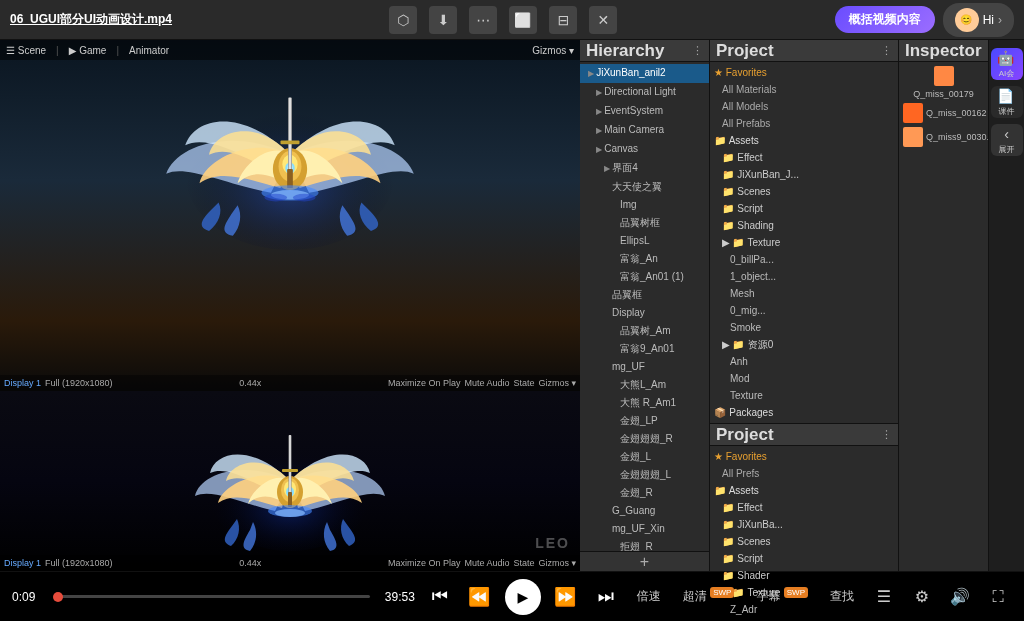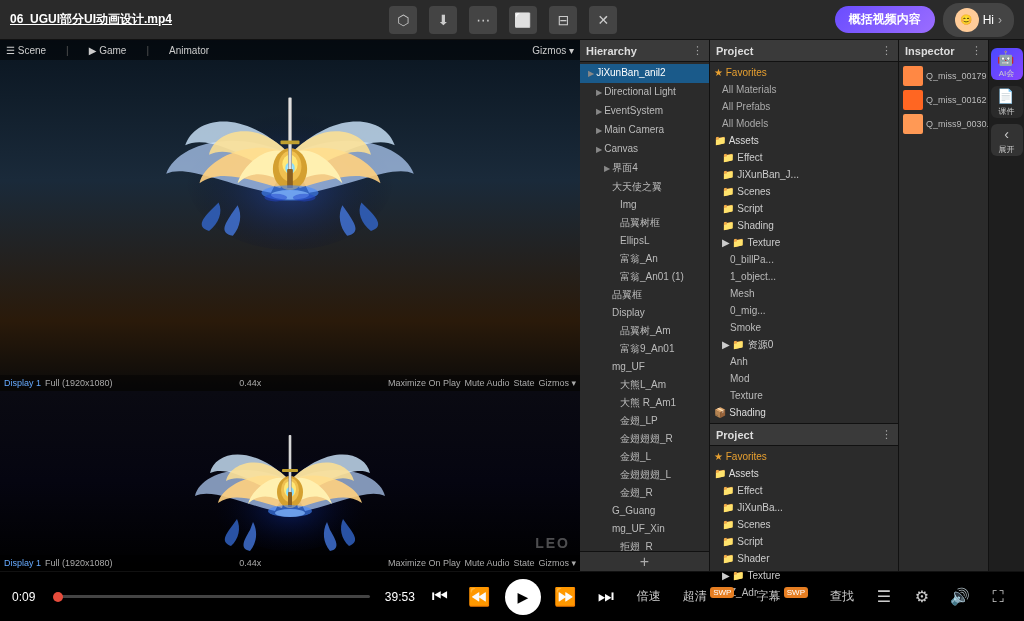--- a/index.html
+++ b/index.html
@@ -158,21 +158,21 @@
       align-items: center;
       padding: 0 6px;
       gap: 4px;
       border-bottom: 1px solid #111;
       font-size: 11px;
       color: #ddd;
       justify-content: space-between;
     }
     .panel-header-title {
       font-weight: bold;
-      font-size: 11px;
+      font-size: 17px;
     }
     .panel-content {
       flex: 1;
       overflow: hidden;
       padding: 2px 0;
     }
     .tree-item {
       padding: 1px 4px 1px 8px;
       font-size: 10px;
       color: #bbb;
@@ -360,21 +360,21 @@
     #video-toolbar {
       position: absolute;
       top: 0;
       left: 0;
       right: 0;
       height: 20px;
       background: rgba(0,0,0,0.5);
       display: flex;
       align-items: center;
       padding: 0 6px;
-      gap: 20px;
+      gap: 10px;
       z-index: 10;
     }
     .vt-item {
       font-size: 10px;
       color: #ccc;
       cursor: pointer;
     }
     .vt-sep {
       color: #555;
       font-size: 10px;
@@ -648,70 +648,71 @@
 
       <div id="project-top">
         <div class="panel-header">
           <span class="panel-header-title">Project</span>
           <span style="color:#aaa">⋮</span>
         </div>
         <div class="panel-content" id="project-top-tree">
 
         <div class="project-tree-item indent0" style="color: rgb(232, 160, 48);">★ Favorites</div>
             <div class="project-tree-item indent1" style="color: rgb(170, 170, 170);">All Materials</div>
+            <div class="project-tree-item indent1" style="color: rgb(170, 170, 170);">All Models</div>
             <div class="project-tree-item indent1" style="color: rgb(170, 170, 170);">All Prefabs</div>
-            <div class="project-tree-item indent1" style="color: rgb(170, 170, 170);">All Models</div>
             <div class="project-tree-item indent0" style="color: rgb(221, 221, 221);">📁 Assets</div>
             <div class="project-tree-item indent1" style="color: rgb(204, 204, 204);">📁 Effect</div>
             <div class="project-tree-item indent1" style="color: rgb(204, 204, 204);">📁 JiXunBan_J...</div>
             <div class="project-tree-item indent1" style="color: rgb(204, 204, 204);">📁 Scenes</div>
             <div class="project-tree-item indent1" style="color: rgb(204, 204, 204);">📁 Script</div>
             <div class="project-tree-item indent1" style="color: rgb(204, 204, 204);">📁 Shading</div>
             <div class="project-tree-item indent1" style="color: rgb(204, 204, 204);">▶ 📁 Texture</div>
             <div class="project-tree-item indent2" style="color: rgb(187, 187, 187);">0_billPa...</div>
             <div class="project-tree-item indent2" style="color: rgb(187, 187, 187);">1_object...</div>
             <div class="project-tree-item indent2" style="color: rgb(187, 187, 187);">Mesh</div>
             <div class="project-tree-item indent2" style="color: rgb(187, 187, 187);">0_mig...</div>
             <div class="project-tree-item indent2" style="color: rgb(187, 187, 187);">Smoke</div>
             <div class="project-tree-item indent1" style="color: rgb(204, 204, 204);">▶ 📁 资源0</div>
             <div class="project-tree-item indent2" style="color: rgb(187, 187, 187);">Anh</div>
             <div class="project-tree-item indent2" style="color: rgb(187, 187, 187);">Mod</div>
             <div class="project-tree-item indent2" style="color: rgb(187, 187, 187);">Texture</div>
-            <div class="project-tree-item indent0" style="color: rgb(221, 221, 221);">📦 Shading</div>
+            <div class="project-tree-item indent0" style="color: rgb(221, 221, 221);">📦 Packages</div>
           </div>
       </div>
 
       <div id="project-bottom">
         <div class="panel-header">
           <span class="panel-header-title">Project</span>
           <span style="color:#aaa">⋮</span>
         </div>
         <div class="panel-content" id="project-bottom-tree">
         <div class="project-tree-item indent0" style="color: rgb(232, 160, 48);">★ Favorites</div>
+            <div class="project-tree-item indent1" style="color: rgb(170, 170, 170);">All Prefs</div>
             <div class="project-tree-item indent0" style="color: rgb(221, 221, 221);">📁 Assets</div>
             <div class="project-tree-item indent1" style="color: rgb(204, 204, 204);">📁 Effect</div>
             <div class="project-tree-item indent1" style="color: rgb(204, 204, 204);">📁 JiXunBa...</div>
             <div class="project-tree-item indent1" style="color: rgb(204, 204, 204);">📁 Scenes</div>
             <div class="project-tree-item indent1" style="color: rgb(204, 204, 204);">📁 Script</div>
             <div class="project-tree-item indent1" style="color: rgb(204, 204, 204);">📁 Shader</div>
             <div class="project-tree-item indent1" style="color: rgb(204, 204, 204);">▶ 📁 Texture</div>
             <div class="project-tree-item indent2" style="color: rgb(187, 187, 187);">Z_Adr</div>
           </div>
 
       </div>
     </div>
 
     <div id="inspector-panel">
       <div class="panel-header">
         <span class="panel-header-title">Inspector</span>
         <span style="color:#aaa">⋮</span>
       </div>
 
       <div class="panel-content" id="inspector-content">
-      <div style="padding: 2px 4px; font-size: 9px; color: rgb(187, 187, 187); cursor: pointer; display: flex; align-items: center; gap: 3px;">
+      <div style="padding: 2px 4px; font-size: 9px; color: rgb(187, 187, 187); cursor: pointer; display: flex; align-items: center; gap: 3px; flex-direction: column;">
             <div style="width: 20px; height: 20px; background: rgb(255, 136, 68); border-radius: 2px; flex-shrink: 0;"></div>
             <span>Q_miss_00179</span>
           </div>
           <div style="padding: 2px 4px; font-size: 9px; color: rgb(187, 187, 187); cursor: pointer; display: flex; align-items: center; gap: 3px;">
             <div style="width: 20px; height: 20px; background: rgb(255, 102, 34); border-radius: 2px; flex-shrink: 0;"></div>
             <span>Q_miss_00162</span>
           </div>
           <div style="padding: 2px 4px; font-size: 9px; color: rgb(187, 187, 187); cursor: pointer; display: flex; align-items: center; gap: 3px;">
             <div style="width: 20px; height: 20px; background: rgb(255, 153, 85); border-radius: 2px; flex-shrink: 0;"></div>
             <span>Q_miss9_0030...</span>

